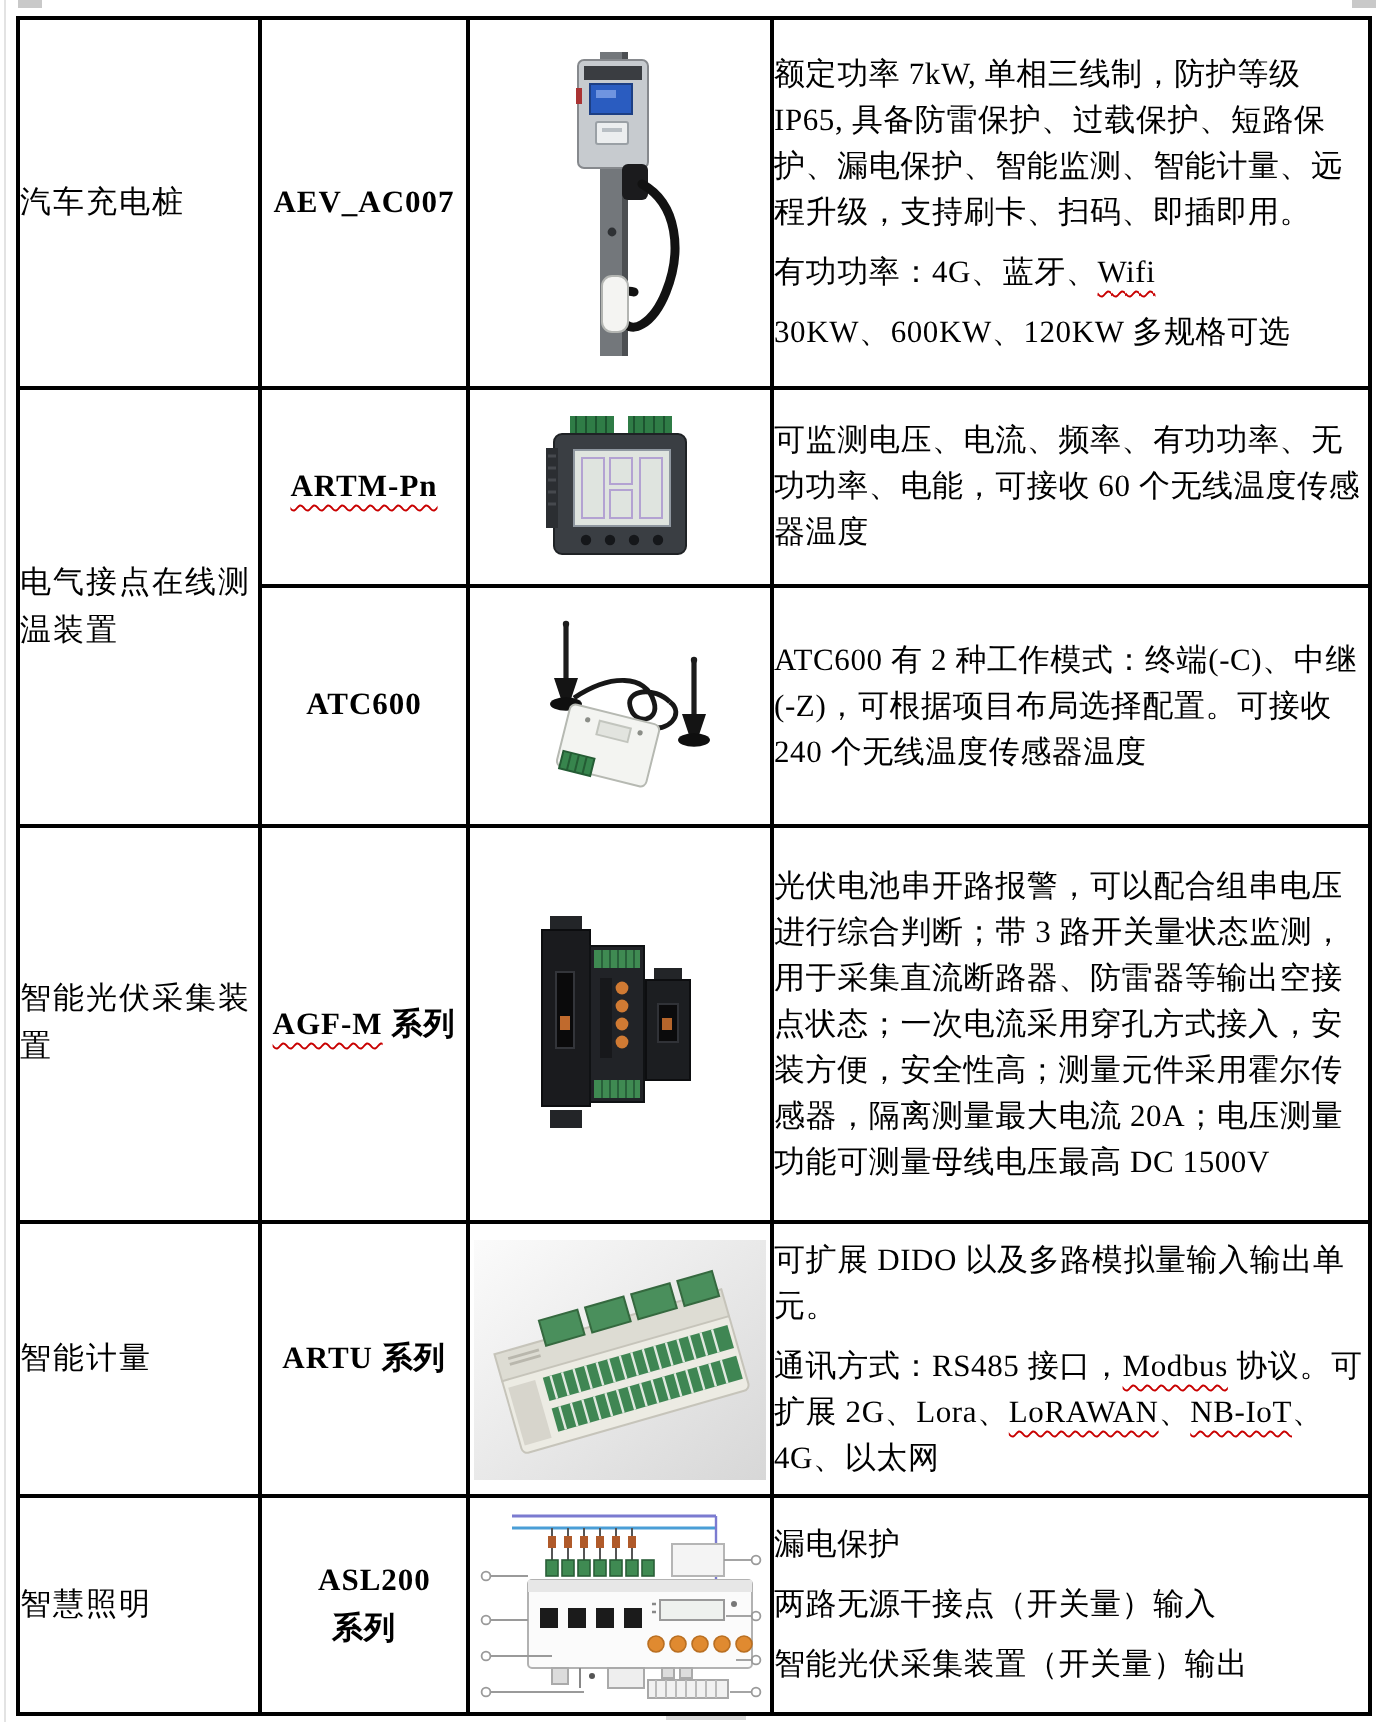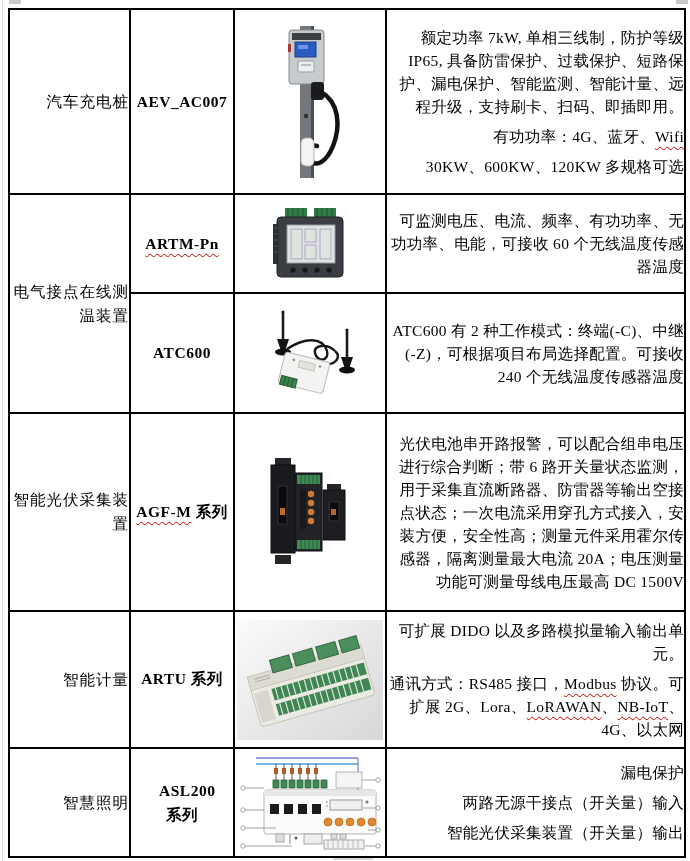--- a/index.html
+++ b/index.html
@@ -15,26 +15,26 @@
   .cm-b{left:333px;top:858px;width:40px;height:2px;background:#d8d8d8;}
 
   table.doc{
     position:absolute;left:8px;top:8px;width:676px;
     border-collapse:collapse;table-layout:fixed;
   }
   table.doc td{
     border:2px solid #000;padding:0;vertical-align:middle;overflow:hidden;
     font-size:15.5px;
   }
-  td.cat{text-align:right;line-height:24px;padding:0 8px;letter-spacing:1px;margin-top:18px;}
+  td.cat{text-align:left;line-height:24px;padding:0 8px;letter-spacing:1px;margin-top:18px;}
   td.model{text-align:center;padding:0 4px;letter-spacing:.5px;font-weight:bold;}
   td.model.wrap-narrow{padding:0 28px;line-height:24px;}
   td.imgcell{text-align:center;vertical-align:middle;}
   td.desc{vertical-align:top;text-align:left;padding:8px 6px 4px 7px;line-height:23px;letter-spacing:.3px;}
-  td.desc p{margin:0 0 7px 0;text-align:right;}
+  td.desc p{margin:0 0 7px 0;}
   td.desc p:last-child{margin-bottom:0;}
   .miss{
     text-decoration:underline;
     text-decoration-style:wavy;
     text-decoration-color:#c80000;
     text-decoration-thickness:1px;
     text-underline-offset:4px;
   }
   svg{display:block;margin:0 auto;}
 </style>
@@ -173,21 +173,21 @@
           <circle cx="44" cy="56" r="3.2" fill="#d07a33"></circle>
           <circle cx="44" cy="65" r="3.2" fill="#d07a33"></circle>
           <rect x="33" y="33" width="6" height="40" fill="#17181b"></rect>
           <rect x="60" y="28" width="14" height="7" fill="#232528"></rect>
           <rect x="56" y="34" width="22" height="50" fill="#1c1e21" stroke="#0d0e10"></rect>
           <rect x="62" y="46" width="10" height="19" fill="#0b0b0c" stroke="#303237"></rect>
           <rect x="64" y="53" width="5" height="6" fill="#b5652b"></rect>
         </svg>
       </td>
       <td class="desc">
-        <p>光伏电池串开路报警，可以配合组串电压进行综合判断；带 6 路开关量状态监测，用于采集直流断路器、防雷器等输出空接点状态；一次电流采用穿孔方式接入，安装方便，安全性高；测量元件采用霍尔传感器，隔离测量最大电流 20A；电压测量功能可测量母线电压最高 DC 1500V</p>
+        <p>光伏电池串开路报警，可以配合组串电压进行综合判断；带 3 路开关量状态监测，用于采集直流断路器、防雷器等输出空接点状态；一次电流采用穿孔方式接入，安装方便，安全性高；测量元件采用霍尔传感器，隔离测量最大电流 20A；电压测量功能可测量母线电压最高 DC 1500V</p>
       </td>
     </tr>
 
     <tr style="height:137px">
       <td class="cat">
         <span>智能计量</span>
       </td>
       <td class="model">
         <span>ARTU 系列</span>
       </td>

